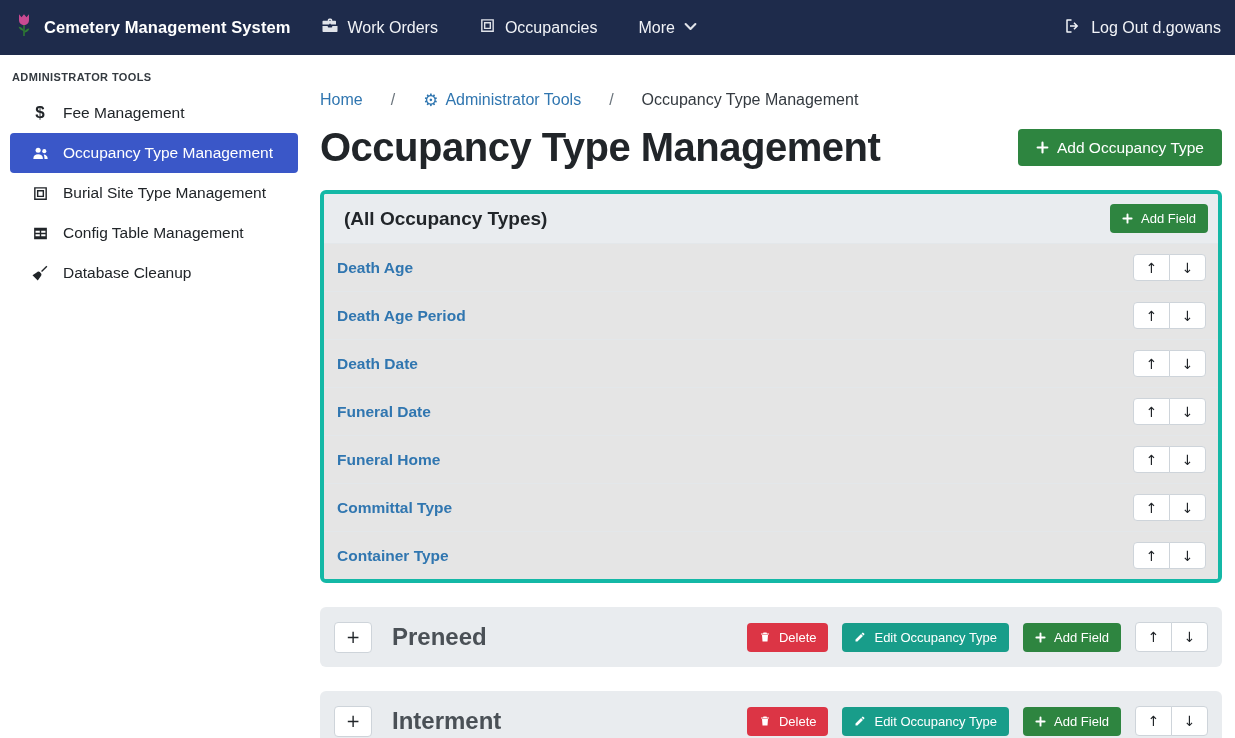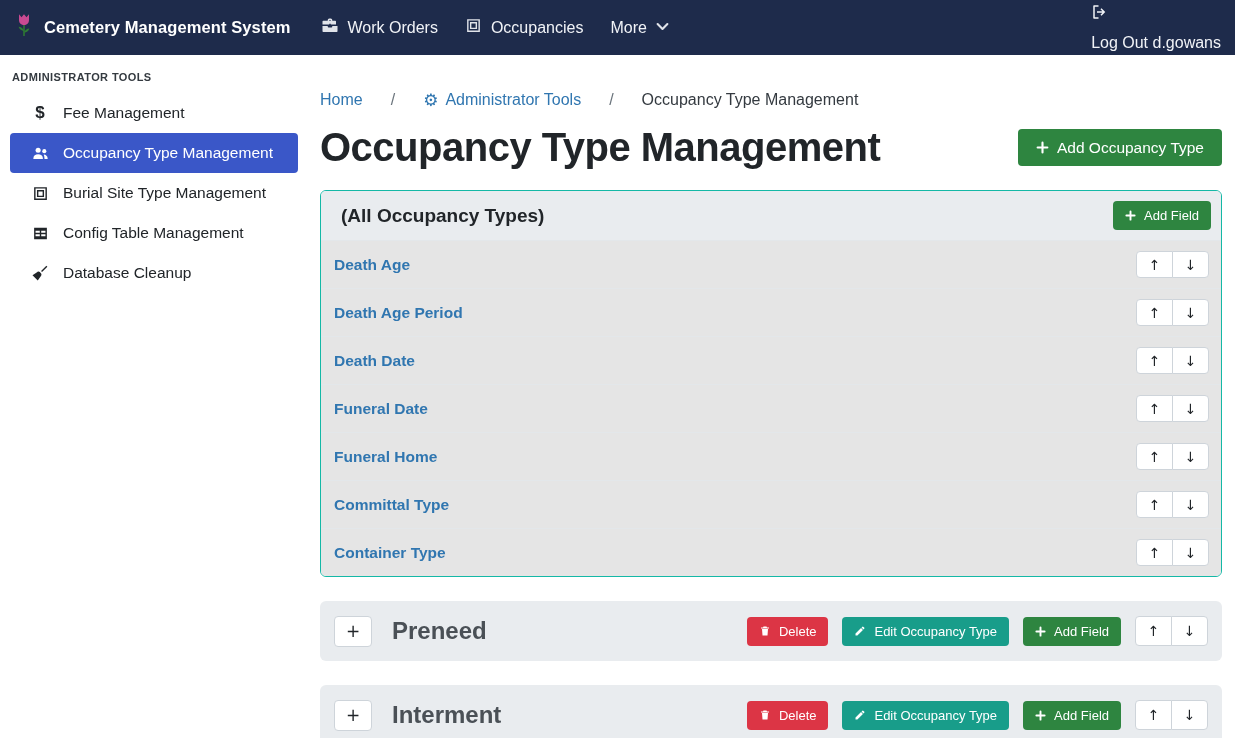--- a/index.html
+++ b/index.html
@@ -9,30 +9,30 @@
     font-family:"Liberation Sans","DejaVu Sans",sans-serif;
     background:#ffffff; color:#212529;
   }
   
   .topbar {
     height:55px; background:#1e2b4b; color:#fff;
     display:flex; align-items:center; padding:0 14px;
   }
   .brand { display:flex; align-items:center; gap:10px; cursor:pointer; }
   .brand-text { font-size:16.5px; font-weight:700; letter-spacing:.1px; }
-  .topnav { display:flex; gap:27px; margin-left:30px; }
+  .topnav { display:flex; gap:41px; margin-left:30px; }
   .topnav-item {
     display:flex; align-items:center; gap:9px; font-size:16px;
     color:#f1f3f7; text-decoration:none; cursor:pointer;
   }
   .topnav-item svg { opacity:.92; }
   .spacer { flex:1; }
   .logout {
-    display:flex; align-items:flex-start; gap:9px; font-size:16px;
-    color:#f1f3f7; text-decoration:none; cursor:pointer;flex-direction:column;
+    display:flex; align-items:center; gap:9px; font-size:16px;
+    color:#f1f3f7; text-decoration:none; cursor:pointer;
   }
   
   .layout { display:flex; height:735px; }
   .sidebar { width:308px; padding-top:8px; flex:0 0 auto; }
   .sidebar-heading {
     font-size:11px; font-weight:700; letter-spacing:.4px; color:#343a40;
     padding:8px 12px 10px;
   }
   .side-item {
     display:flex; align-items:center; gap:13px;
@@ -59,21 +59,21 @@
     border:none; border-radius:4px; color:#fff; cursor:pointer;
     font-family:inherit; line-height:1;
   }
   .btn-green { background:#2e8540; }
   .btn-red   { background:#dc3545; }
   .btn-teal  { background:#189d8a; }
   .btn-lg { font-size:15.5px; padding:11px 18px; }
   .btn-sm { font-size:13px; padding:8px 12px; }
   
   .card {
-    margin-top:20px; border:1px solid #14b8a6; border-radius:6px;
+    margin-top:20px; border:4px solid #14b8a6; border-radius:6px;
     overflow:hidden; background:#fff;
   }
   .card-header {
     background:#e9ecef; display:flex; align-items:center;
     justify-content:space-between; padding:10px 10px 10px 20px;
   }
   .card-title { font-size:19px; font-weight:600; color:#212529; }
   .field-row {
     display:flex; align-items:center; justify-content:space-between;
     padding:10px 12px 10px 13px; border-top:1px solid #e3e7ea; background:#e5e5e5;

